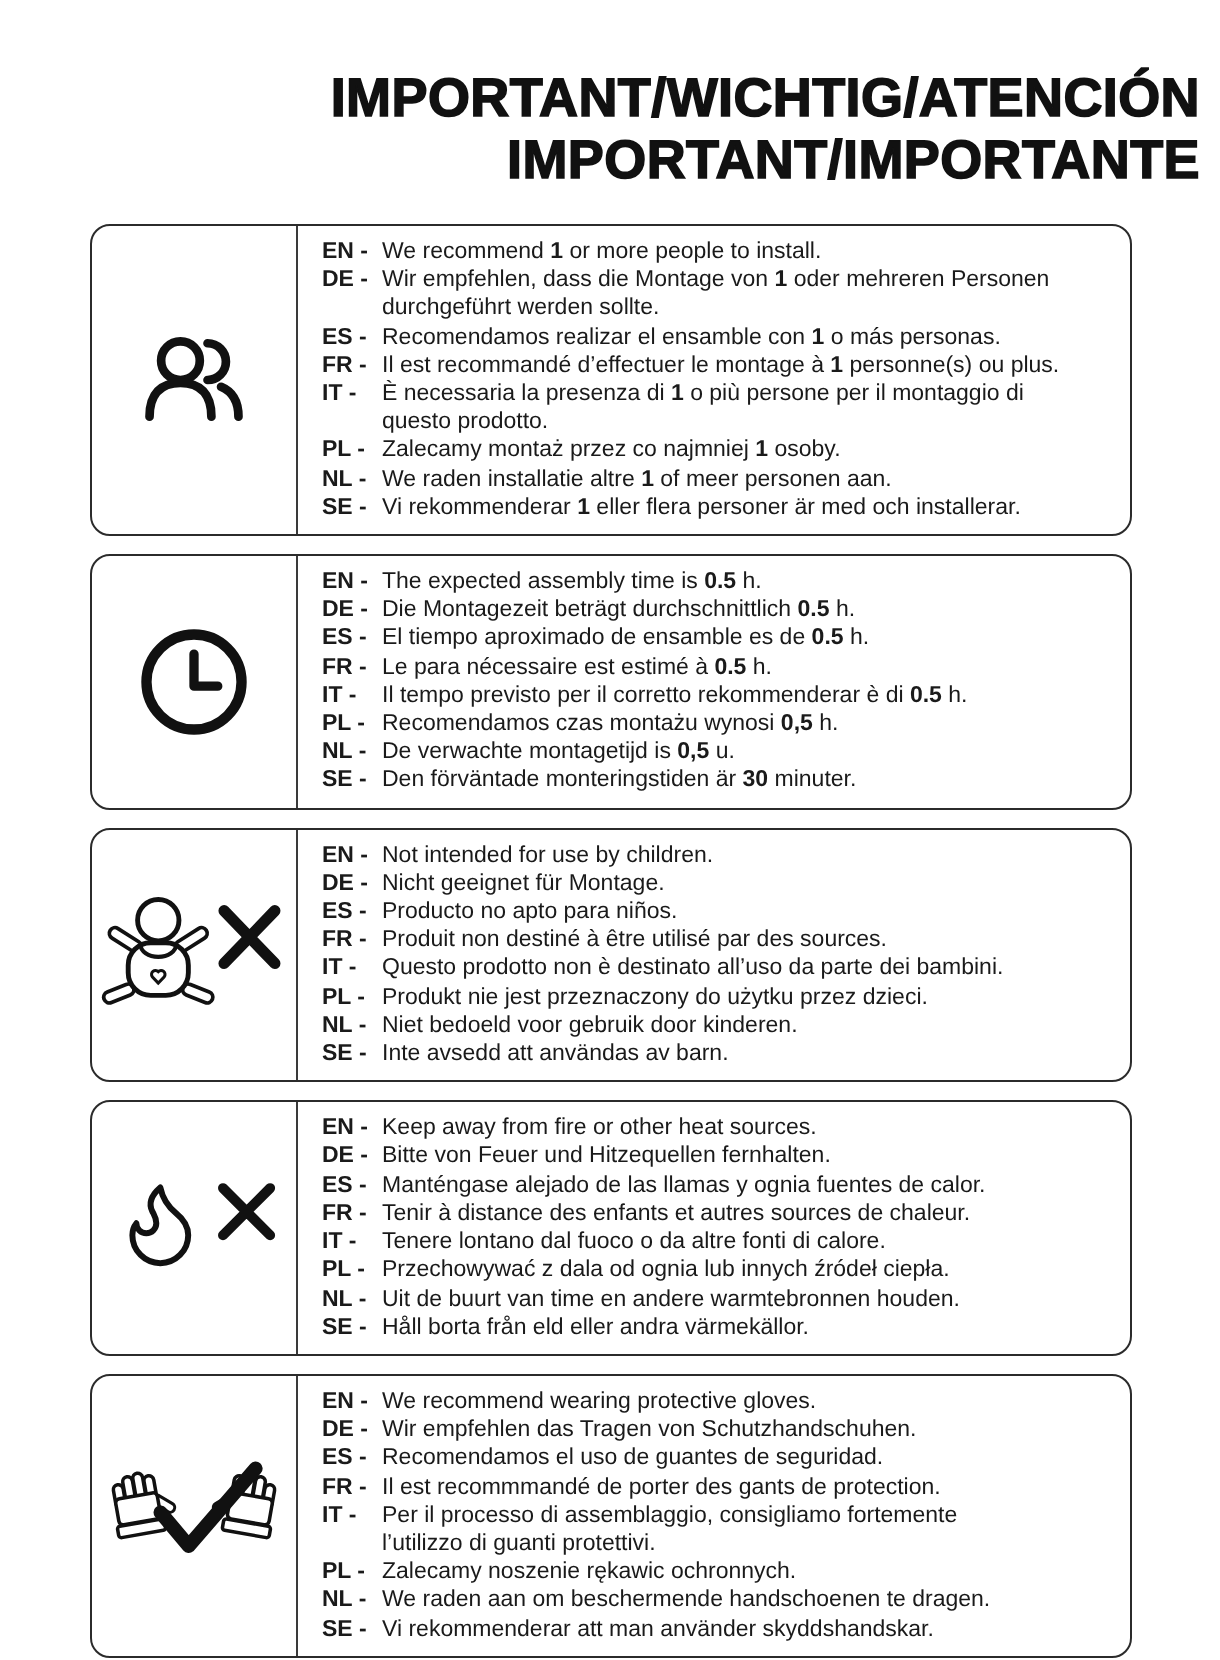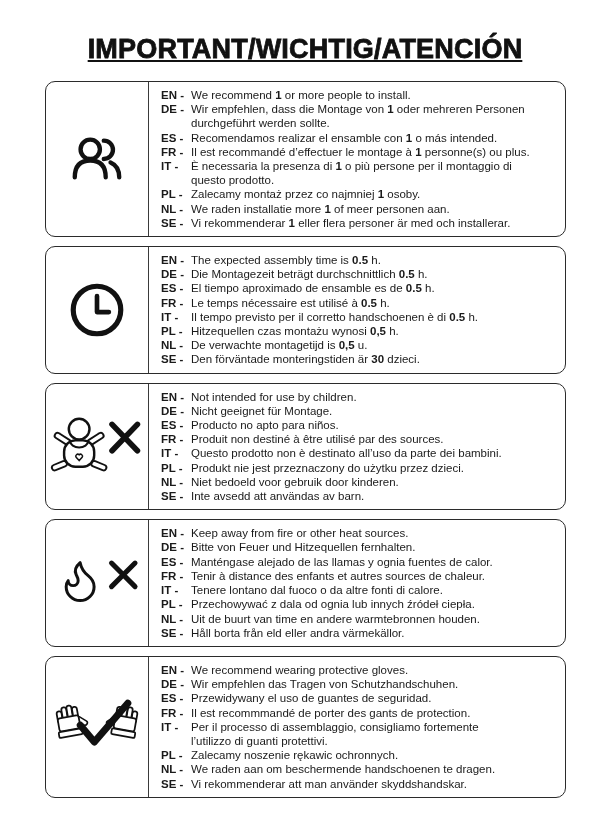--- a/index.html
+++ b/index.html
@@ -1,23 +1,23 @@
 <!DOCTYPE html>
 <html><head>
 <meta charset="utf-8">
 <style>
   html,body{margin:0;padding:0;}
   body{
     width:610px;height:830px;overflow:hidden;background:#ffffff;
     font-family:"Liberation Sans",sans-serif;color:#1a1a1a;
   }
   .page-title{
-    margin:34px 10px 16px;text-align:center;
+    margin:34px 10px 16px;text-align:right;
     font-size:27px;line-height:31px;font-weight:bold;color:#111;
-    letter-spacing:0.2px;text-decoration:underline;-webkit-text-stroke:0.8px #111;
+    letter-spacing:0.2px;-webkit-text-stroke:0.8px #111;
   }
   #sections{margin:0 44px 0 45px;}
   .section{
     display:flex;align-items:stretch;background:#fff;
     border:1.4px solid #2b2b2b;border-radius:10px;margin-bottom:9px;
   }
   .icon-cell{
     flex:0 0 102px;display:flex;align-items:center;justify-content:center;
     border-right:1.2px solid #3a3a3a;
   }
@@ -27,20 +27,21 @@
   .txt{flex:1;white-space:pre-wrap;}
   .b{font-weight:bold;}
   svg{display:block;}
 </style>
 </head>
 <body>
 
 <div class="page">
   <h1 class="page-title">
     <span>IMPORTANT/WICHTIG/ATENCIÓN</span><br>
+    <span>IMPORTANT/IMPORTANTE</span>
   </h1>
   <div id="sections">
       <div class="section">
         <div class="icon-cell">
           <svg width="58" height="58" viewBox="0 0 60 60" fill="none" stroke="#111">
     <circle cx="23" cy="20" r="10" stroke-width="4.5"></circle>
     <path d="M7,49 C7,37 13,31.5 23,31.5 C33,31.5 39,37 39,49" stroke-width="4.5" stroke-linecap="round"></path>
     <path d="M37,11 a9.5,9.5 0 0 1 0,19" stroke-width="4.5" stroke-linecap="round"></path>
     <path d="M44,33.5 c6,2.5 9,7.5 9,15.5" stroke-width="4.5" stroke-linecap="round"></path>
   </svg>
@@ -50,38 +51,38 @@
             <span class="lang">EN -</span>
             <span class="txt"><span>We recommend </span><span class="b">1</span><span> or more people to install.</span></span>
           </div>
           <div class="row">
             <span class="lang">DE -</span>
             <span class="txt"><span>Wir empfehlen, dass die Montage von </span><span class="b">1</span><span> oder mehreren Personen
 durchgeführt werden sollte.</span></span>
           </div>
           <div class="row">
             <span class="lang">ES -</span>
-            <span class="txt"><span>Recomendamos realizar el ensamble con </span><span class="b">1</span><span> o más intended.</span></span>
+            <span class="txt"><span>Recomendamos realizar el ensamble con </span><span class="b">1</span><span> o más personas.</span></span>
           </div>
           <div class="row">
             <span class="lang">FR -</span>
             <span class="txt"><span>Il est recommandé d’effectuer le montage à </span><span class="b">1</span><span> personne(s) ou plus.</span></span>
           </div>
           <div class="row">
             <span class="lang">IT -</span>
             <span class="txt"><span>È necessaria la presenza di </span><span class="b">1</span><span> o più persone per il montaggio di
 questo prodotto.</span></span>
           </div>
           <div class="row">
             <span class="lang">PL -</span>
             <span class="txt"><span>Zalecamy montaż przez co najmniej </span><span class="b">1</span><span> osoby.</span></span>
           </div>
           <div class="row">
             <span class="lang">NL -</span>
-            <span class="txt"><span>We raden installatie more </span><span class="b">1</span><span> of meer personen aan.</span></span>
+            <span class="txt"><span>We raden installatie altre </span><span class="b">1</span><span> of meer personen aan.</span></span>
           </div>
           <div class="row">
             <span class="lang">SE -</span>
             <span class="txt"><span>Vi rekommenderar </span><span class="b">1</span><span> eller flera personer är med och installerar.</span></span>
           </div>
         </div>
       </div>
       <div class="section">
         <div class="icon-cell">
           <svg width="62" height="62" viewBox="0 0 60 60" fill="none" stroke="#111">
@@ -97,37 +98,37 @@
           <div class="row">
             <span class="lang">DE -</span>
             <span class="txt"><span>Die Montagezeit beträgt durchschnittlich </span><span class="b">0.5</span><span> h.</span></span>
           </div>
           <div class="row">
             <span class="lang">ES -</span>
             <span class="txt"><span>El tiempo aproximado de ensamble es de </span><span class="b">0.5</span><span> h.</span></span>
           </div>
           <div class="row">
             <span class="lang">FR -</span>
-            <span class="txt"><span>Le temps nécessaire est utilisé à </span><span class="b">0.5</span><span> h.</span></span>
-          </div>
-          <div class="row">
-            <span class="lang">IT -</span>
-            <span class="txt"><span>Il tempo previsto per il corretto handschoenen è di </span><span class="b">0.5</span><span> h.</span></span>
-          </div>
-          <div class="row">
-            <span class="lang">PL -</span>
-            <span class="txt"><span>Hitzequellen czas montażu wynosi </span><span class="b">0,5</span><span> h.</span></span>
+            <span class="txt"><span>Le para nécessaire est estimé à </span><span class="b">0.5</span><span> h.</span></span>
+          </div>
+          <div class="row">
+            <span class="lang">IT -</span>
+            <span class="txt"><span>Il tempo previsto per il corretto rekommenderar è di </span><span class="b">0.5</span><span> h.</span></span>
+          </div>
+          <div class="row">
+            <span class="lang">PL -</span>
+            <span class="txt"><span>Recomendamos czas montażu wynosi </span><span class="b">0,5</span><span> h.</span></span>
           </div>
           <div class="row">
             <span class="lang">NL -</span>
             <span class="txt"><span>De verwachte montagetijd is </span><span class="b">0,5</span><span> u.</span></span>
           </div>
           <div class="row">
             <span class="lang">SE -</span>
-            <span class="txt"><span>Den förväntade monteringstiden är </span><span class="b">30</span><span> dzieci.</span></span>
+            <span class="txt"><span>Den förväntade monteringstiden är </span><span class="b">30</span><span> minuter.</span></span>
           </div>
         </div>
       </div>
       <div class="section">
         <div class="icon-cell">
           <svg width="94" height="62" viewBox="0 0 100 64" fill="none">
     <g stroke="#111">
       <path d="M19,28 L8,21" stroke-width="8" stroke-linecap="round"></path>
       <path d="M19,28 L8,21" stroke="#fff" stroke-width="4" stroke-linecap="round"></path>
       <path d="M43,28 L54,21" stroke-width="8" stroke-linecap="round"></path>
@@ -253,21 +254,21 @@
           <div class="row">
             <span class="lang">EN -</span>
             <span class="txt"><span>We recommend wearing protective gloves.</span></span>
           </div>
           <div class="row">
             <span class="lang">DE -</span>
             <span class="txt"><span>Wir empfehlen das Tragen von Schutzhandschuhen.</span></span>
           </div>
           <div class="row">
             <span class="lang">ES -</span>
-            <span class="txt"><span>Przewidywany el uso de guantes de seguridad.</span></span>
+            <span class="txt"><span>Recomendamos el uso de guantes de seguridad.</span></span>
           </div>
           <div class="row">
             <span class="lang">FR -</span>
             <span class="txt"><span>Il est recommmandé de porter des gants de protection.</span></span>
           </div>
           <div class="row">
             <span class="lang">IT -</span>
             <span class="txt"><span>Per il processo di assemblaggio, consigliamo fortemente
 l’utilizzo di guanti protettivi.</span></span>
           </div>

